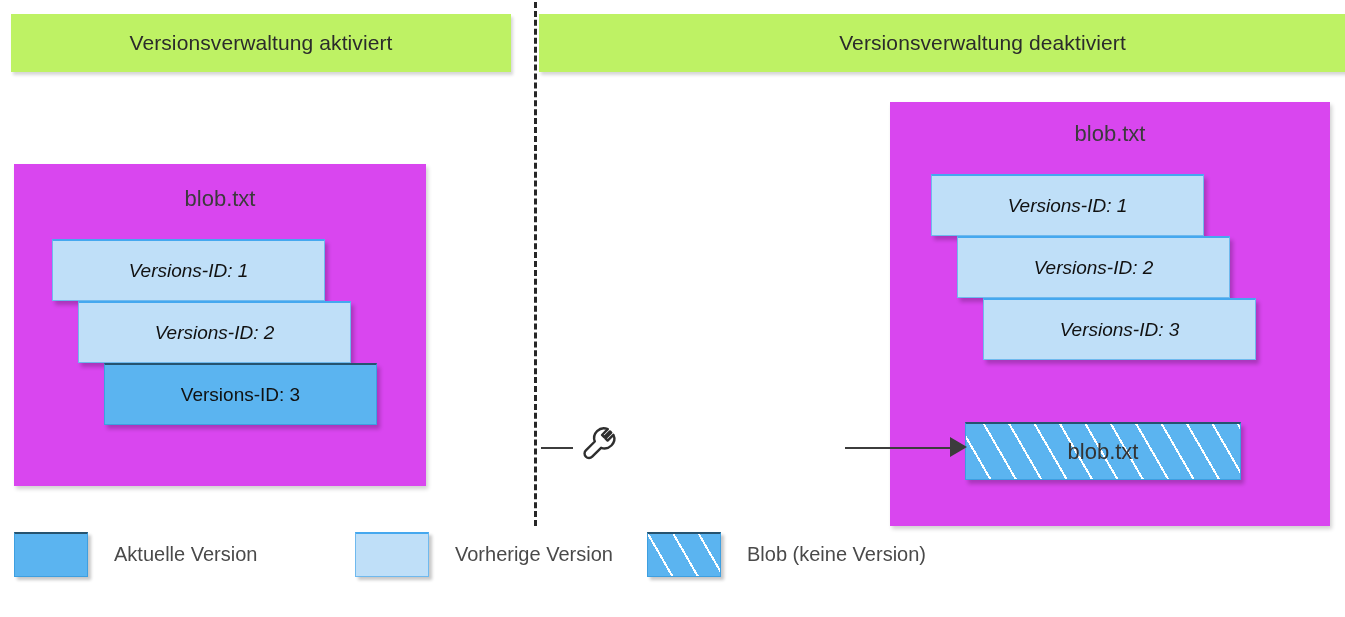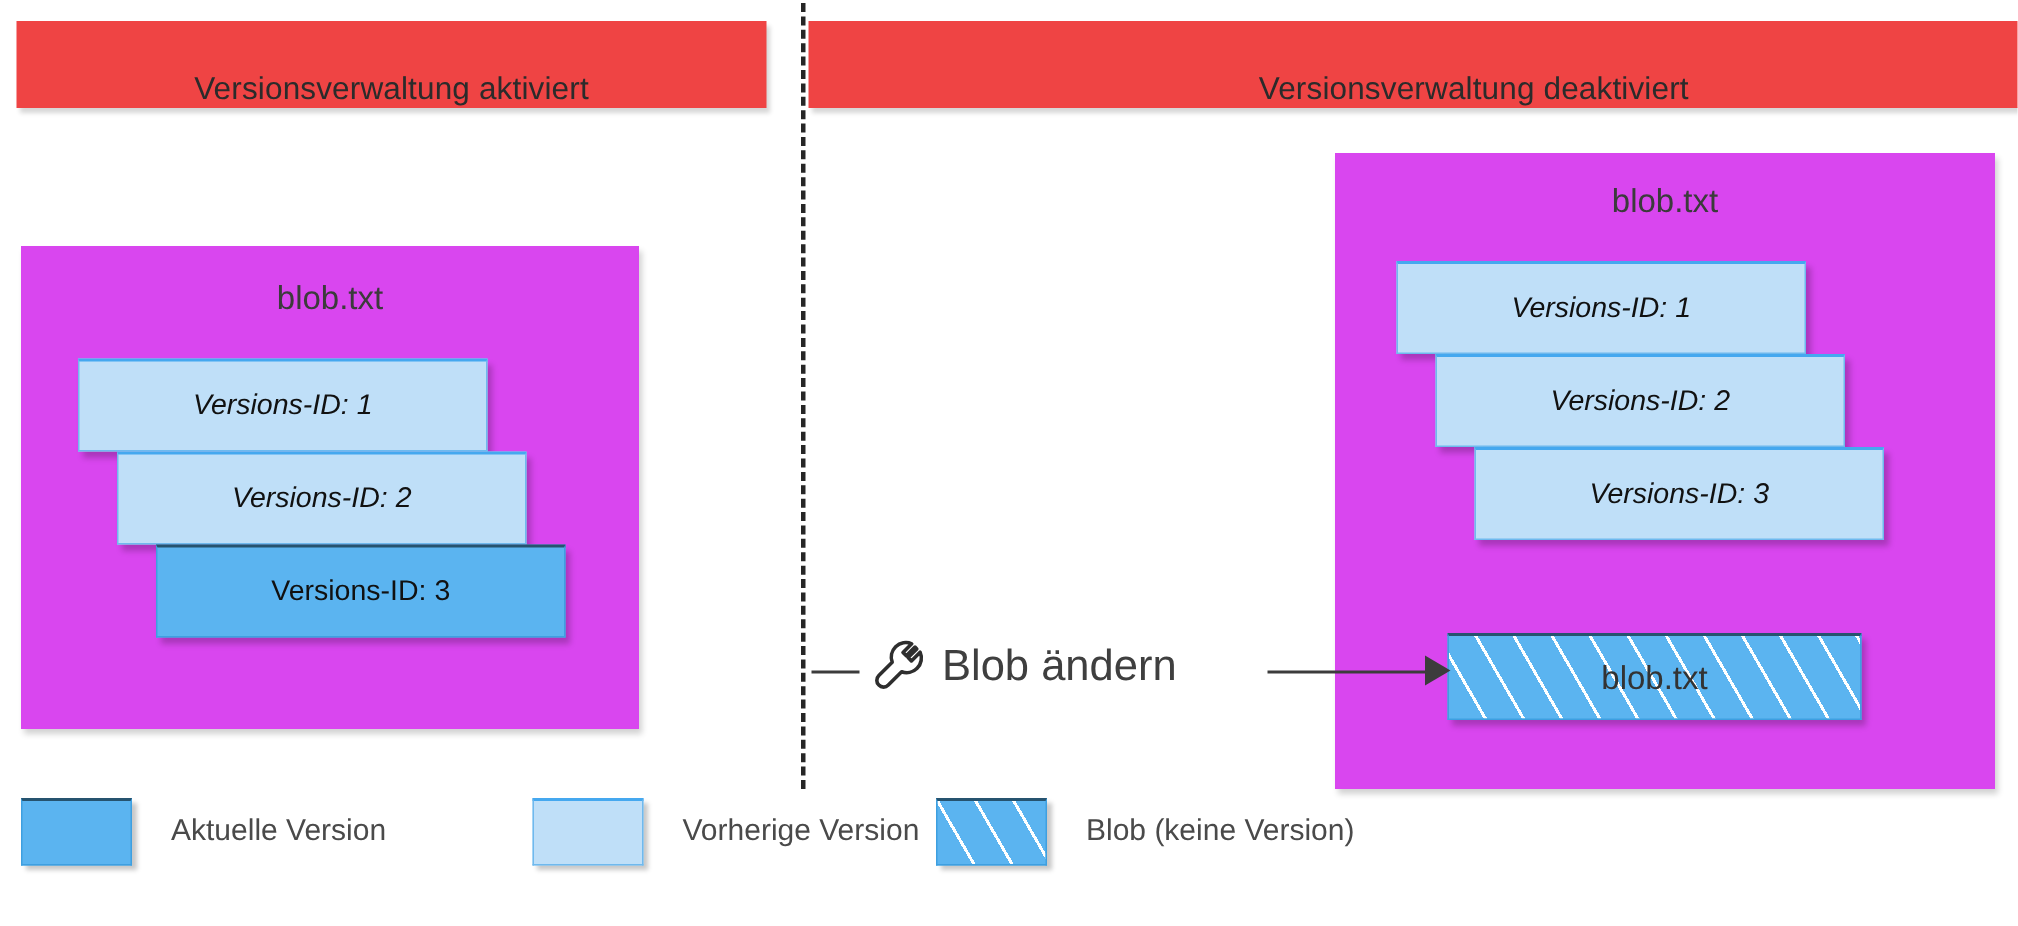--- a/index.html
+++ b/index.html
@@ -19,24 +19,24 @@
   .stage {
     position: absolute;
     left: 0; top: 0;
     width: 1345px;
     height: 617px;
   }
 
   
   .col-header {
     position: absolute;
-    background: #ef4444;
+    background: #bef264;
     box-shadow: 2px 3px 3px rgba(0,0,0,0.16);
     display: flex;
-    align-items: flex-end;
+    align-items: center;
     justify-content: center;
     color: #2b2b2b;
     font-size: 21px;
     letter-spacing: 0.1px;
   }
   #header-left  { left: 11px;  top: 14px; width: 500px; height: 58px; }
   #header-right { left: 539px; top: 14px; width: 795px; height: 58px; padding-left: 46px; }
 
   
   .divider {
@@ -198,21 +198,21 @@
     border-top: 2px solid #26536f;
   }
   .legend-label {
     margin-left: 26px;
     font-size: 20px;
     color: #4a4a4a;
     white-space: nowrap;
   }
   #legend-item-0 { left: 14px;  }
   #legend-item-1 { left: 320px; padding-left: 35px; }
-  #legend-item-2 { left: 624px; }
+  #legend-item-2 { left: 647px; }
 </style>
 </head>
 <body>
 
 <div class="stage">
 
   <div class="col-header" id="header-left">
     <span>Versionsverwaltung aktiviert</span>
   </div>
   <div class="col-header" id="header-right">
@@ -261,21 +261,20 @@
                C37.0 14.3 36.3 18.6 33.4 21.5
                C30.6 24.3 26.5 25.1 23.1 23.8
                L14.2 32.7 C12.4 34.5 9.6 34.5 7.9 32.7
                C6.1 31.0 6.1 28.2 7.9 26.4
                L16.8 17.5 C15.5 14.1 16.3 10.0 19.1 7.2
                C22.0 4.3 26.3 3.6 29.8 5.2 L24.0 11.0
                L26.2 13.2 L32.0 7.4 Z" fill="none" stroke="#2e2e2e" stroke-width="2.4" stroke-linejoin="round" stroke-linecap="round"></path>
     </svg>
   </span>
 
-  <div class="change-label">Blob ändern</div>
 
   <div class="arrow-line"></div>
   <div class="arrow-head"></div>
 
   <div class="legend">
     <div class="legend-item" id="legend-item-0">
       <span class="legend-swatch current"></span>
       <span class="legend-label">Aktuelle Version</span>
     </div>
     <div class="legend-item" id="legend-item-1">

